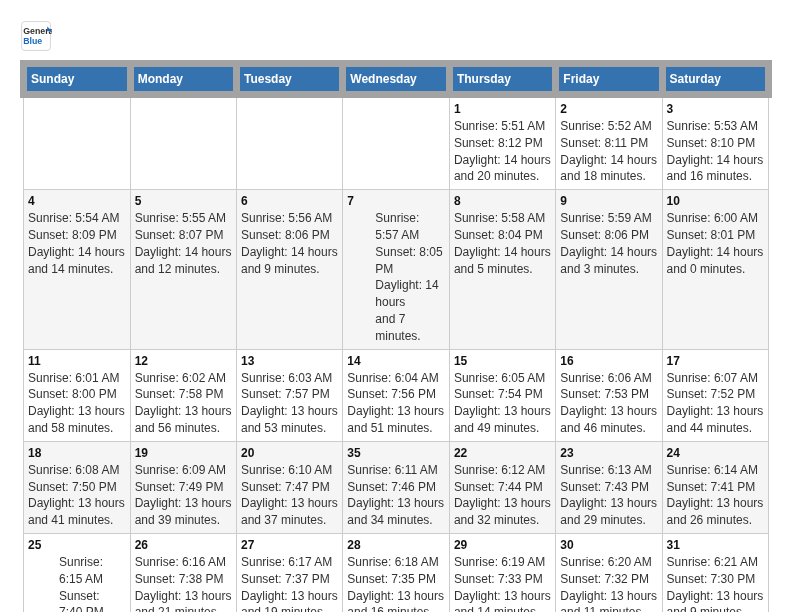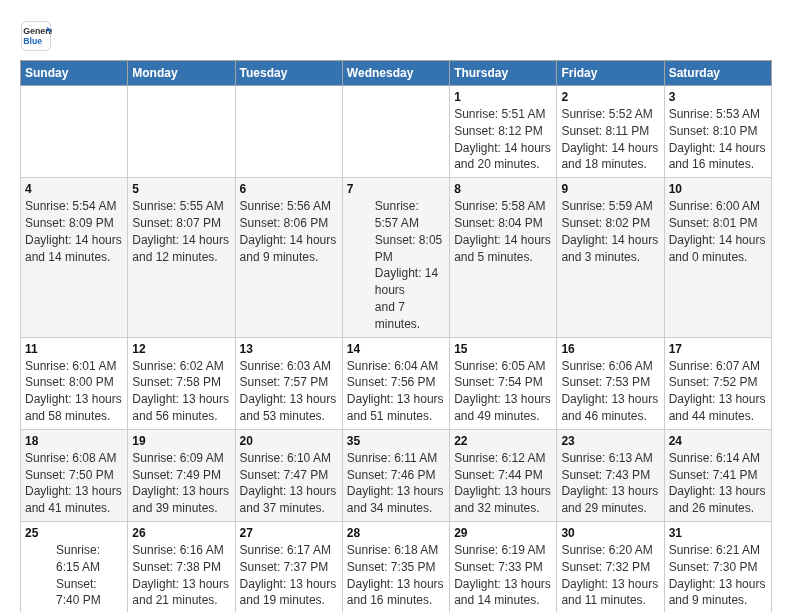--- a/index.html
+++ b/index.html
@@ -52,21 +52,21 @@
       border-collapse: collapse;
       font-size: 10.5px;
     }
     .calendar thead th {
       background: #3572b0;
       color: #fff;
       padding: 5px 4px;
       text-align: left;
       font-size: 12px;
       font-weight: bold;
-      border: 1px solid #a3a3a3;
+      border: 7px solid #a3a3a3;
     }
     .calendar tbody td {
       border: 1px solid #ccc;
       vertical-align: top;
       padding: 4px 4px;
       width: 107px;
       min-height: 80px;
       background: #fff;
     }
     .calendar tbody tr:nth-child(even) td {
@@ -182,21 +182,21 @@
         <td>
           <span class="day-num">8</span>
           <div class="day-info" style="white-space: pre-line;">Sunrise: 5:58 AM
 Sunset: 8:04 PM
 Daylight: 14 hours
 and 5 minutes.</div>
         </td>
         <td>
           <span class="day-num">9</span>
           <div class="day-info" style="white-space: pre-line;">Sunrise: 5:59 AM
-Sunset: 8:02 PM
+Sunset: 8:06 PM
 Daylight: 14 hours
 and 3 minutes.</div>
         </td>
         <td>
           <span class="day-num">10</span>
           <div class="day-info" style="white-space: pre-line;">Sunrise: 6:00 AM
 Sunset: 8:01 PM
 Daylight: 14 hours
 and 0 minutes.</div>
         </td>

